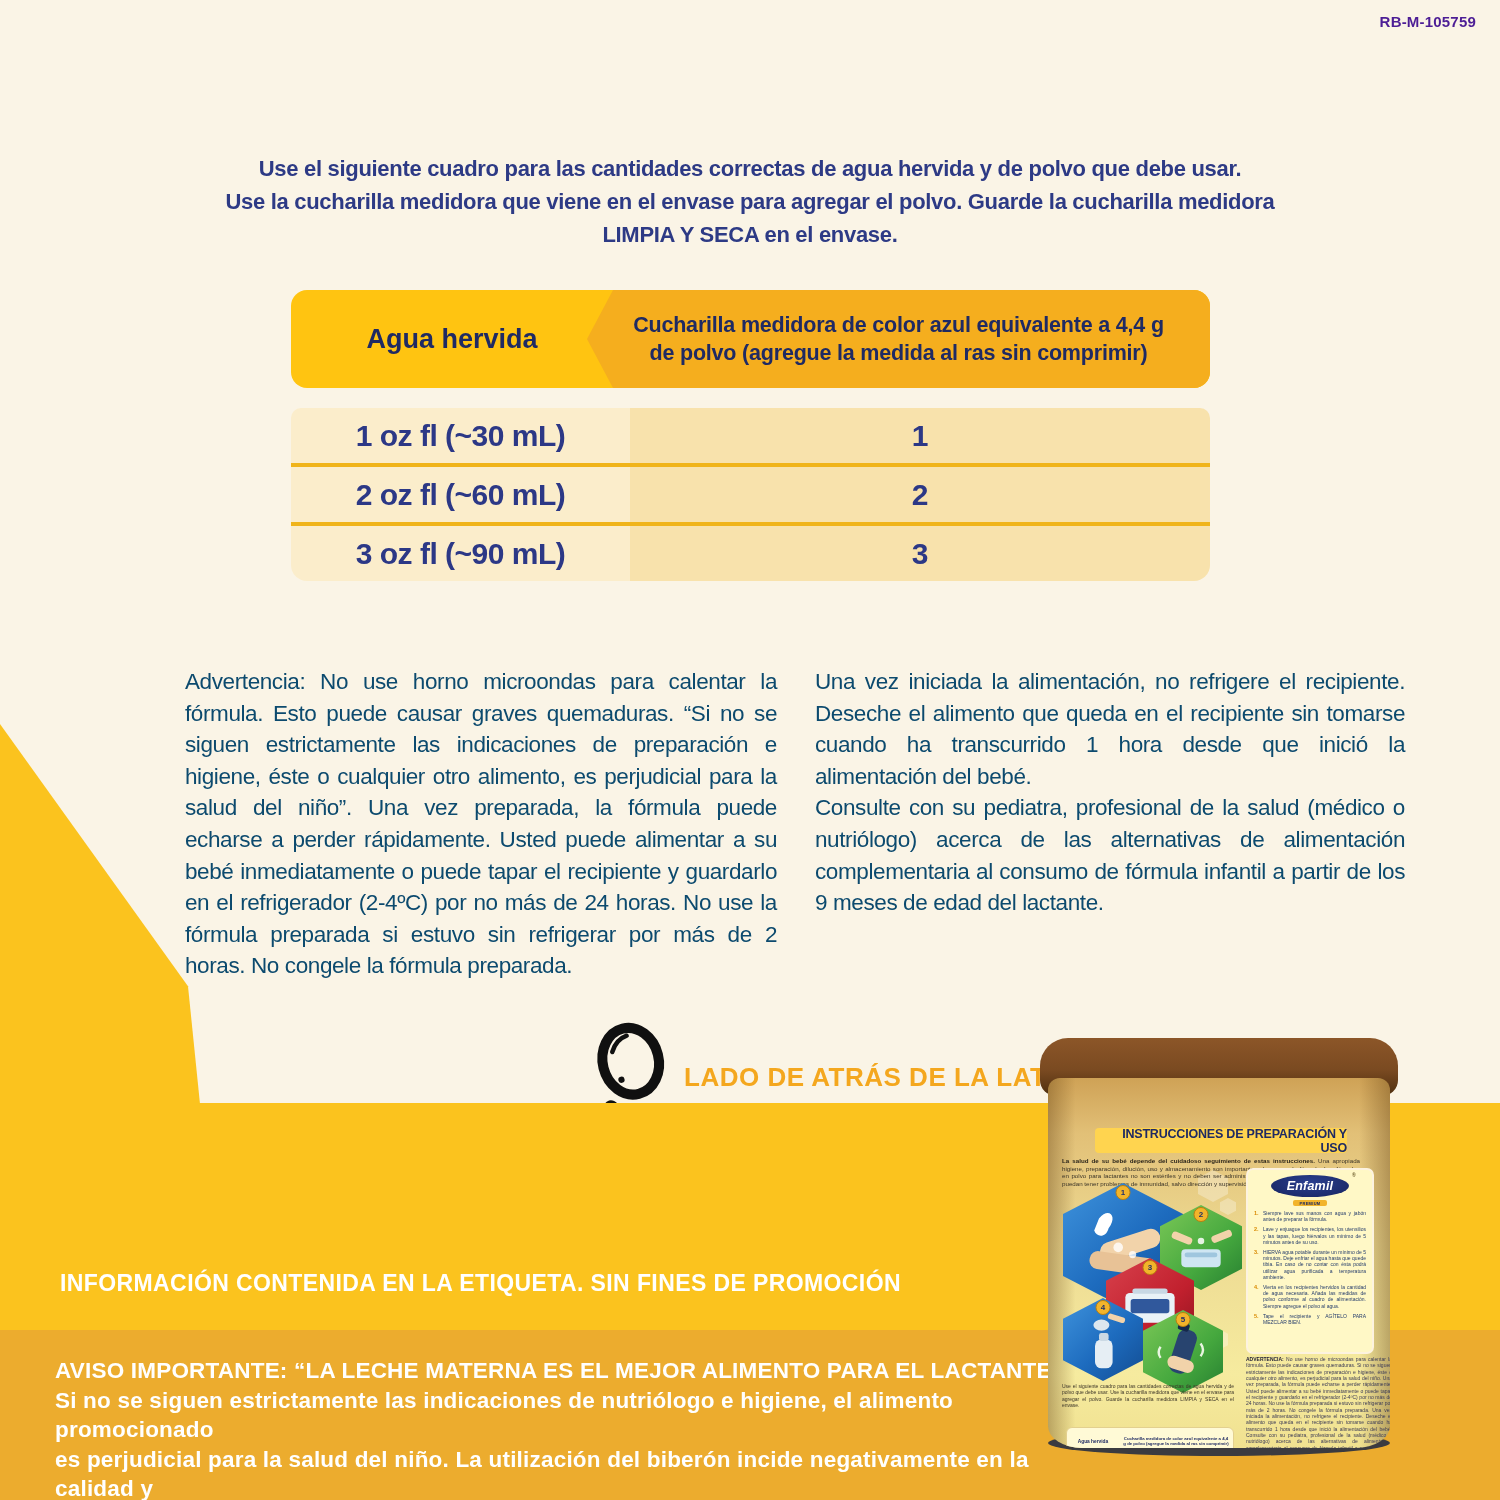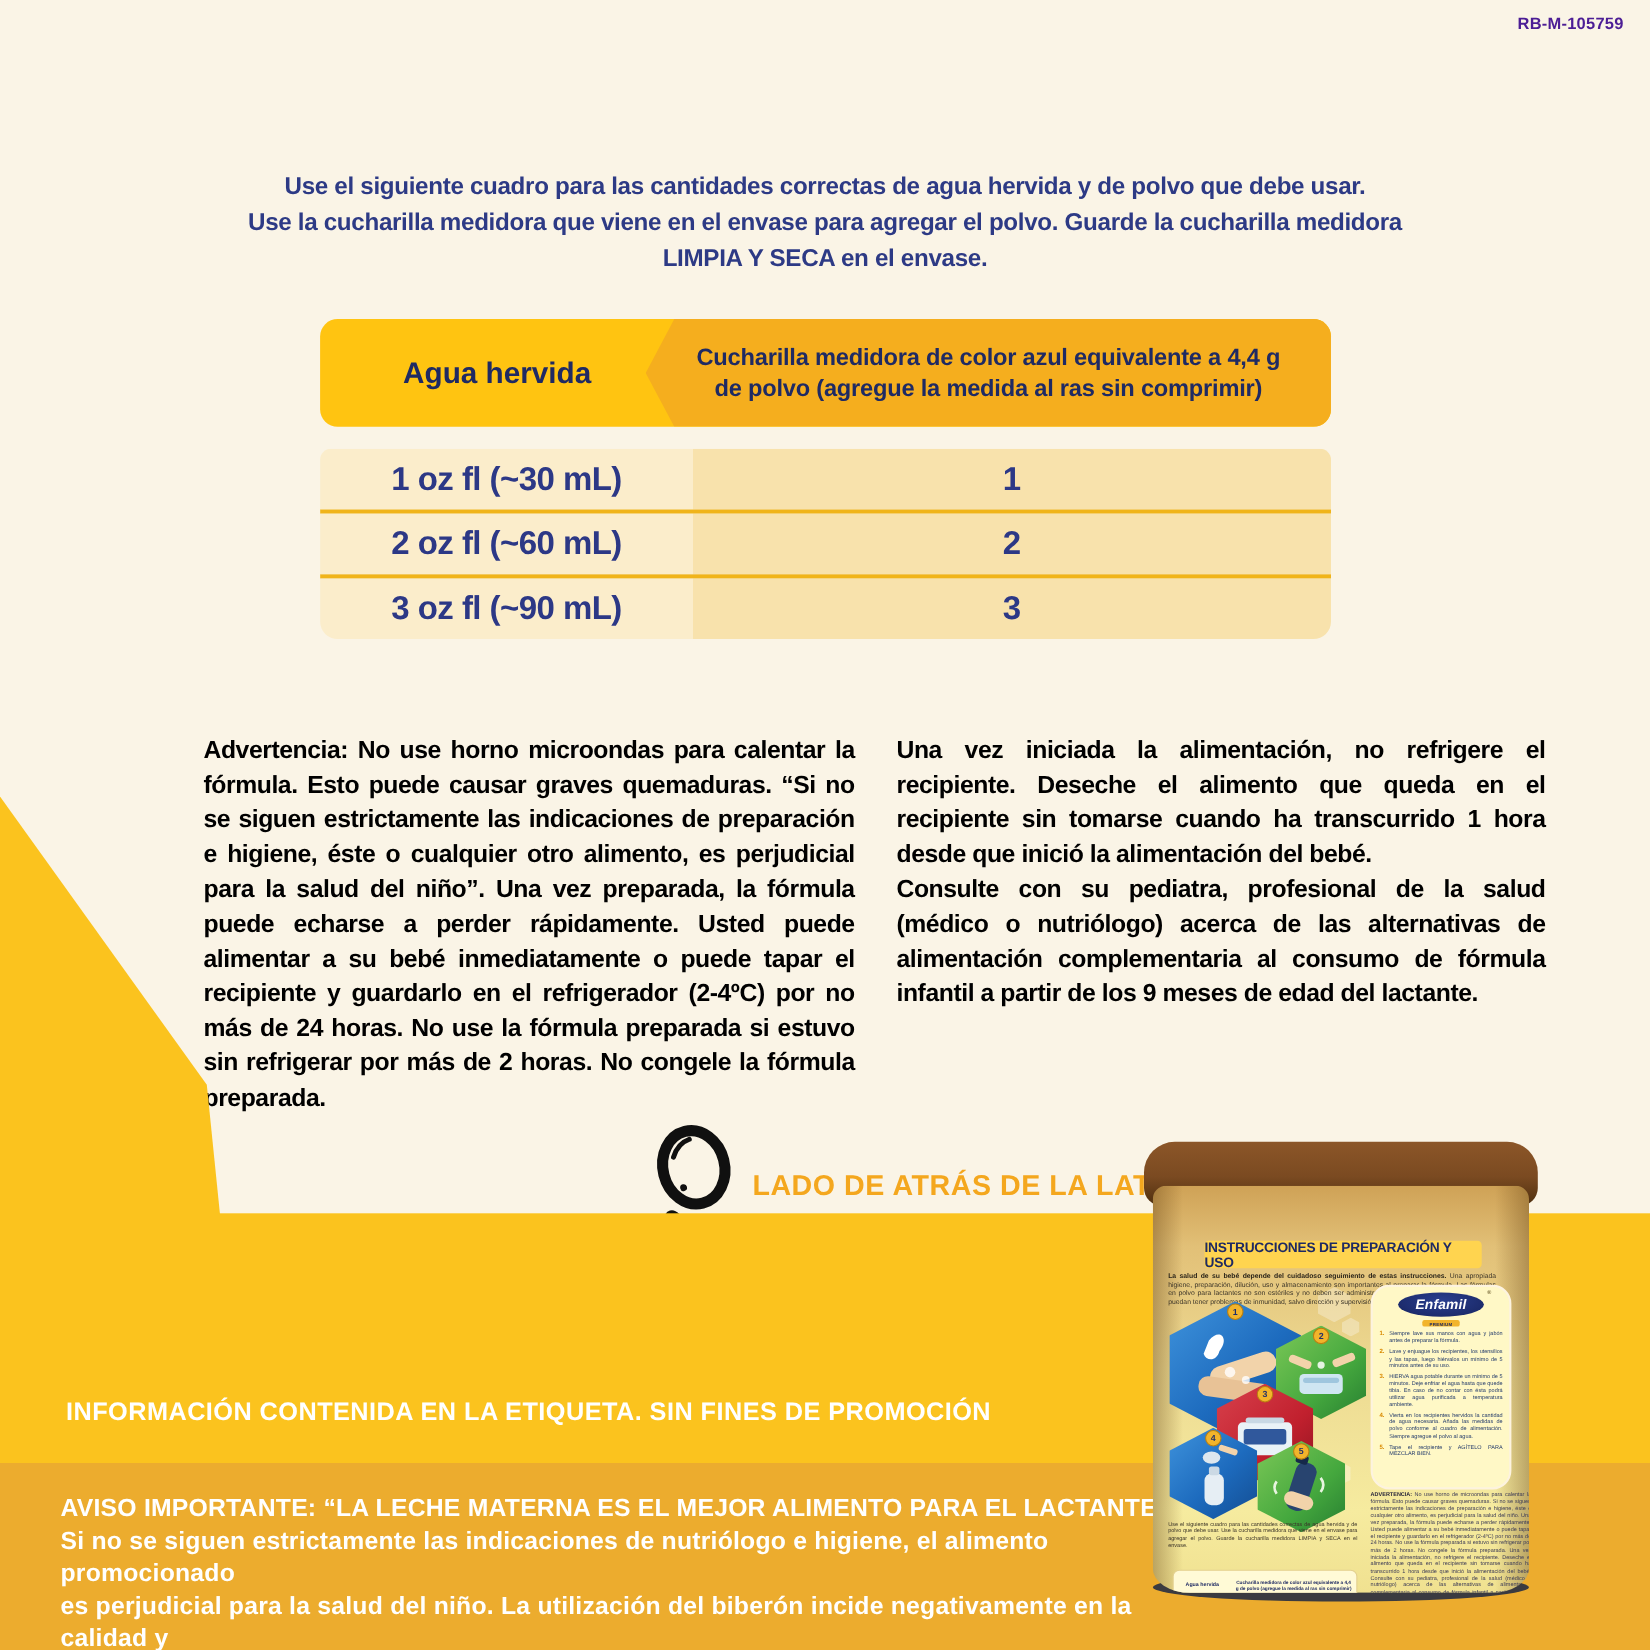--- a/index.html
+++ b/index.html
@@ -25,22 +25,22 @@
                  line-height:28px;color:#1F2A63;letter-spacing:-.2px;}
   .tbl-rows{margin-top:20px;border-radius:10px 10px 16px 16px;overflow:hidden;}
   .tbl-row{display:flex;height:55px;}
   .tbl-row + .tbl-row{border-top:4px solid #F0B41A;}
   .cell-water{width:339px;background:#FBEDCB;display:flex;align-items:center;justify-content:center;
               font-size:30px;font-weight:bold;color:#2C3886;letter-spacing:-.5px;}
   .cell-scoops{flex:1;background:#F8E2AC;display:flex;align-items:center;justify-content:center;
                font-size:30px;font-weight:bold;color:#2C3886;}
 
   
-  .col{position:absolute;top:666px;width:592px;font-size:22.5px;font-weight:bold;letter-spacing:-.4px;
-       line-height:31.6px;text-align:justify;color:#000000;}
+  .col{position:absolute;top:666px;width:592px;font-size:22.5px;font-weight:normal;letter-spacing:-.4px;
+       line-height:31.6px;text-align:justify;color:#0c4a6e;}
   .col p{margin:0;}
   .col-left{left:185px;}
   .col-right{left:815px;width:590px;}
 
   
   .back-label{position:absolute;left:684px;top:1062px;font-size:26px;font-weight:bold;color:#F4A71E;letter-spacing:.5px;}
   .magnifier{position:absolute;left:572px;top:1014px;width:112px;height:136px;}
 
   
   .wedge{position:absolute;left:0;top:724px;width:200px;height:380px;background:#FBC31E;
@@ -56,39 +56,39 @@
   .can-lid{position:absolute;left:0;top:0;width:358px;height:58px;
            background:linear-gradient(180deg,#8C5628 0%,#7A4A21 55%,#4E2F0F 100%);
            border-radius:28px 28px 16px 16px;}
   .can-rim{position:absolute;left:8px;width:342px;top:392px;height:26px;background:#3B3B40;border-radius:50%;}
   .can-body{position:absolute;left:8px;top:40px;width:342px;height:370px;overflow:hidden;
             border-radius:12px 12px 34px 34px / 12px 12px 22px 22px;
             background:
               linear-gradient(90deg,rgba(94,58,12,.38) 0%,rgba(94,58,12,0) 8%,rgba(94,58,12,0) 91%,rgba(94,58,12,.38) 100%),
               linear-gradient(180deg,#CFA256 0%,#E2C077 15%,#EDDA92 45%,#F6EB9F 80%,#F0E190 100%);}
   .can-title{position:absolute;left:47px;top:50px;width:252px;height:25px;background:#FFD44F;border-radius:4px;
-             display:flex;align-items:center;justify-content:center;font-size:12.5px;font-weight:bold;color:#1F2A63;letter-spacing:-.2px;}
+             display:flex;align-items:center;justify-content:center;font-size:12.5px;font-weight:bold;color:#1F2A63;letter-spacing:-.2px;text-align:right;}
   .can-intro{position:absolute;left:14px;top:79px;width:298px;font-size:6.2px;line-height:7.6px;color:#3B3428;text-align:justify;}
   .can-intro b{color:#2A2419;}
 
   .hexpat{position:absolute;clip-path:polygon(50% 0,100% 25%,100% 75%,50% 100%,0 75%,0 25%);
           background:rgba(255,255,255,.3);}
   .hex{position:absolute;clip-path:polygon(50% 0,100% 25%,100% 75%,50% 100%,0 75%,0 25%);}
   .hex svg{position:absolute;left:0;top:0;width:100%;height:100%;}
   .hex1{left:15px;top:105px;width:120px;height:124px;background:linear-gradient(135deg,#3F93DC 0%,#1D6BBE 55%,#134D92 100%);}
   .hex2{left:112px;top:127px;width:82px;height:85px;background:linear-gradient(135deg,#7CC857 0%,#45A83E 60%,#277F31 100%);}
   .hex3{left:58px;top:180px;width:88px;height:91px;background:linear-gradient(135deg,#D8414C 0%,#C1202E 60%,#8E1420 100%);}
   .hex4{left:15px;top:220px;width:80px;height:83px;background:linear-gradient(135deg,#3F93DC 0%,#1D6BBE 55%,#134D92 100%);}
   .hex5{left:95px;top:232px;width:80px;height:83px;background:linear-gradient(135deg,#7CC857 0%,#45A83E 60%,#277F31 100%);}
   .badge{position:absolute;left:50%;transform:translateX(-50%);top:2px;width:13px;height:13px;border-radius:50%;
          background:#F2B42B;border:1px solid #B97F10;display:flex;align-items:center;justify-content:center;
          font-size:8px;font-weight:bold;color:#21306B;z-index:2;}
 
   .steps-panel{position:absolute;left:198px;top:90px;width:124px;height:182px;background:#FFF8C6;
-               border:2px solid #FDF3DF;border-radius:17px;overflow:hidden;}
+               border:2px solid #FDF3DF;border-radius:7px;overflow:hidden;}
   .logo{position:relative;margin:5px auto 3px;width:78px;height:22px;background:radial-gradient(ellipse at 50% 35%,#2A3F8F,#17245F);
         border-radius:50%;display:flex;align-items:center;justify-content:center;
         font-size:12.5px;font-weight:bold;font-style:italic;color:#FFFFFF;letter-spacing:.2px;}
   .logo-reg{position:absolute;right:-7px;top:-3px;font-size:5px;color:#6B5B2B;font-style:normal;}
   .logo-sub{margin:0 auto 4px;width:34px;height:6px;background:#F2B42B;border-radius:2px;
             display:flex;align-items:center;justify-content:center;font-size:4px;font-weight:bold;color:#17245F;letter-spacing:.3px;}
   .steps{padding:0 6px;margin:0;list-style:none;}
   .step{display:flex;margin-bottom:4px;}
   .step-n{flex:0 0 9px;font-size:5.5px;font-weight:bold;color:#D98A00;}
   .step-t{font-size:5px;line-height:6.2px;color:#233B6B;text-align:justify;}

